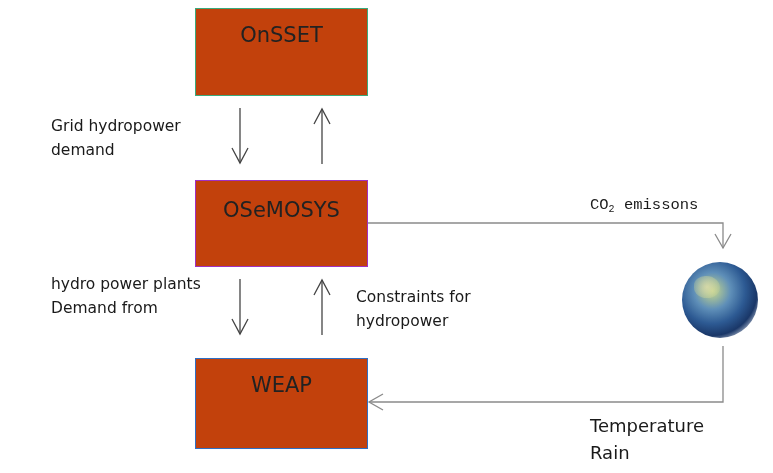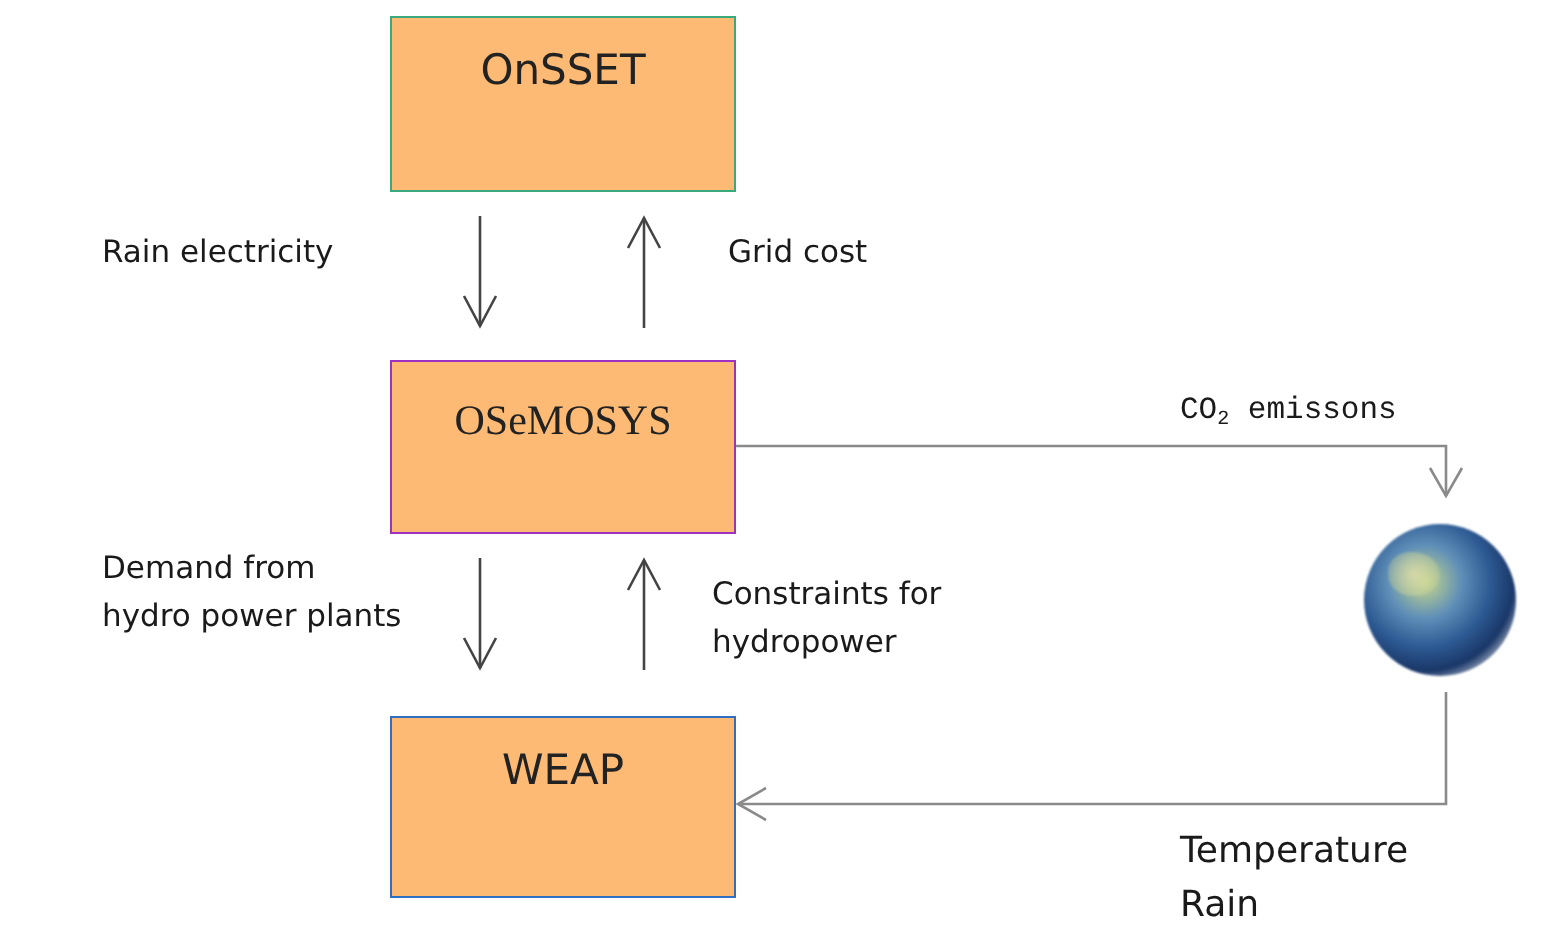--- a/index.html
+++ b/index.html
@@ -1,24 +1,24 @@
 <!DOCTYPE html>
 <html><head>
 <meta charset="utf-8">
 <style>
   html, body { margin:0; padding:0; background:#ffffff; }
   body { width:773px; height:473px; position:relative; overflow:hidden;
          font-family:"DejaVu Sans", "Liberation Sans", sans-serif; color:#1a1a1a; }
-  .box { position:absolute; box-sizing:border-box; background:#fdba74; }
+  .box { position:absolute; box-sizing:border-box; background:#c2410c; }
   .box .title { position:absolute; left:0; right:0; text-align:center; font-size:21px; color:#222; }
   #box-onsset { left:195px; top:8px; width:173px; height:88px; border:1.5px solid #3aaa7c; }
   #box-osemosys { left:195px; top:180px; width:173px; height:87px; border:1.5px solid #a030c0; }
   #box-weap { left:195px; top:358px; width:173px; height:91px; border:1.5px solid #2e6fc4; }
   #box-onsset .title { top:14px; }
-  #box-osemosys .title { top:17px;font-family:Liberation Serif, serif; }
+  #box-osemosys .title { top:17px; }
   #box-weap .title { top:14px; }
   .label { position:absolute; font-size:15.5px; line-height:24px; color:#1a1a1a; white-space:nowrap; }
   #lbl-grid-demand { left:51px; top:114px; }
   #lbl-grid-cost { left:364px; top:114px; }
   #lbl-hydro-demand { left:51px; top:272px; }
   #lbl-constraints { left:356px; top:285px; }
   #lbl-co2 { left:590px; top:193px;font-family:Liberation Mono, monospace; }
   #lbl-climate { left:590px; top:412px; font-size:18px; line-height:27px; }
   svg.arrows { position:absolute; left:0; top:0; }
   #globe { position:absolute; left:682px; top:262px; width:76px; height:76px; border-radius:50%;
@@ -73,28 +73,28 @@
   <div class="title">OnSSET</div>
 </div>
 <div class="box" id="box-osemosys">
   <div class="title">OSeMOSYS</div>
 </div>
 <div class="box" id="box-weap">
   <div class="title">WEAP</div>
 </div>
 
 <div class="label" id="lbl-grid-demand">
-  <div>Rain electricity</div>
+  <div>Grid hydropower</div>
+  <div>demand</div>
 </div>
 <div class="label" id="lbl-grid-cost">
-  <div>Grid cost</div>
 </div>
 <div class="label" id="lbl-hydro-demand">
+  <div>hydro power plants</div>
   <div>Demand from</div>
-  <div>hydro power plants</div>
 </div>
 <div class="label" id="lbl-constraints">
   <div>Constraints for</div>
   <div>hydropower</div>
 </div>
 <div class="label" id="lbl-co2"><span>CO</span><sub>2</sub><span style="white-space:pre"> emissons</span></div>
 <div class="label" id="lbl-climate">
   <div>Temperature</div>
   <div>Rain</div>
 </div>

